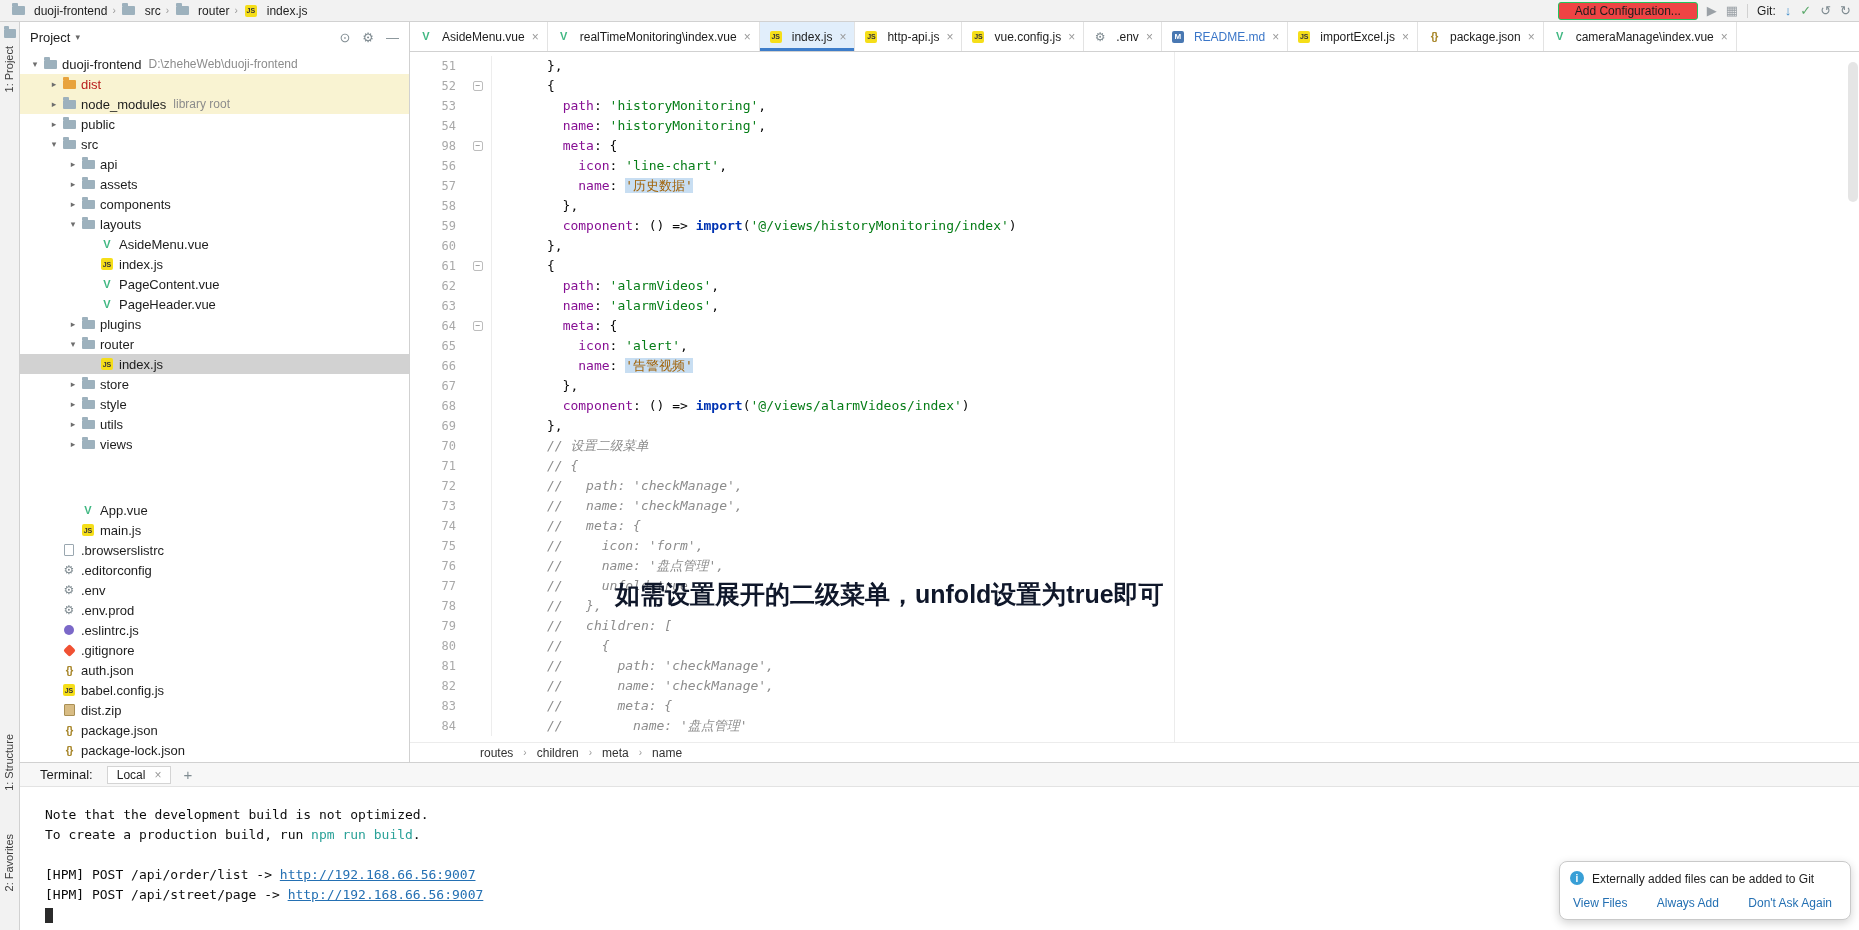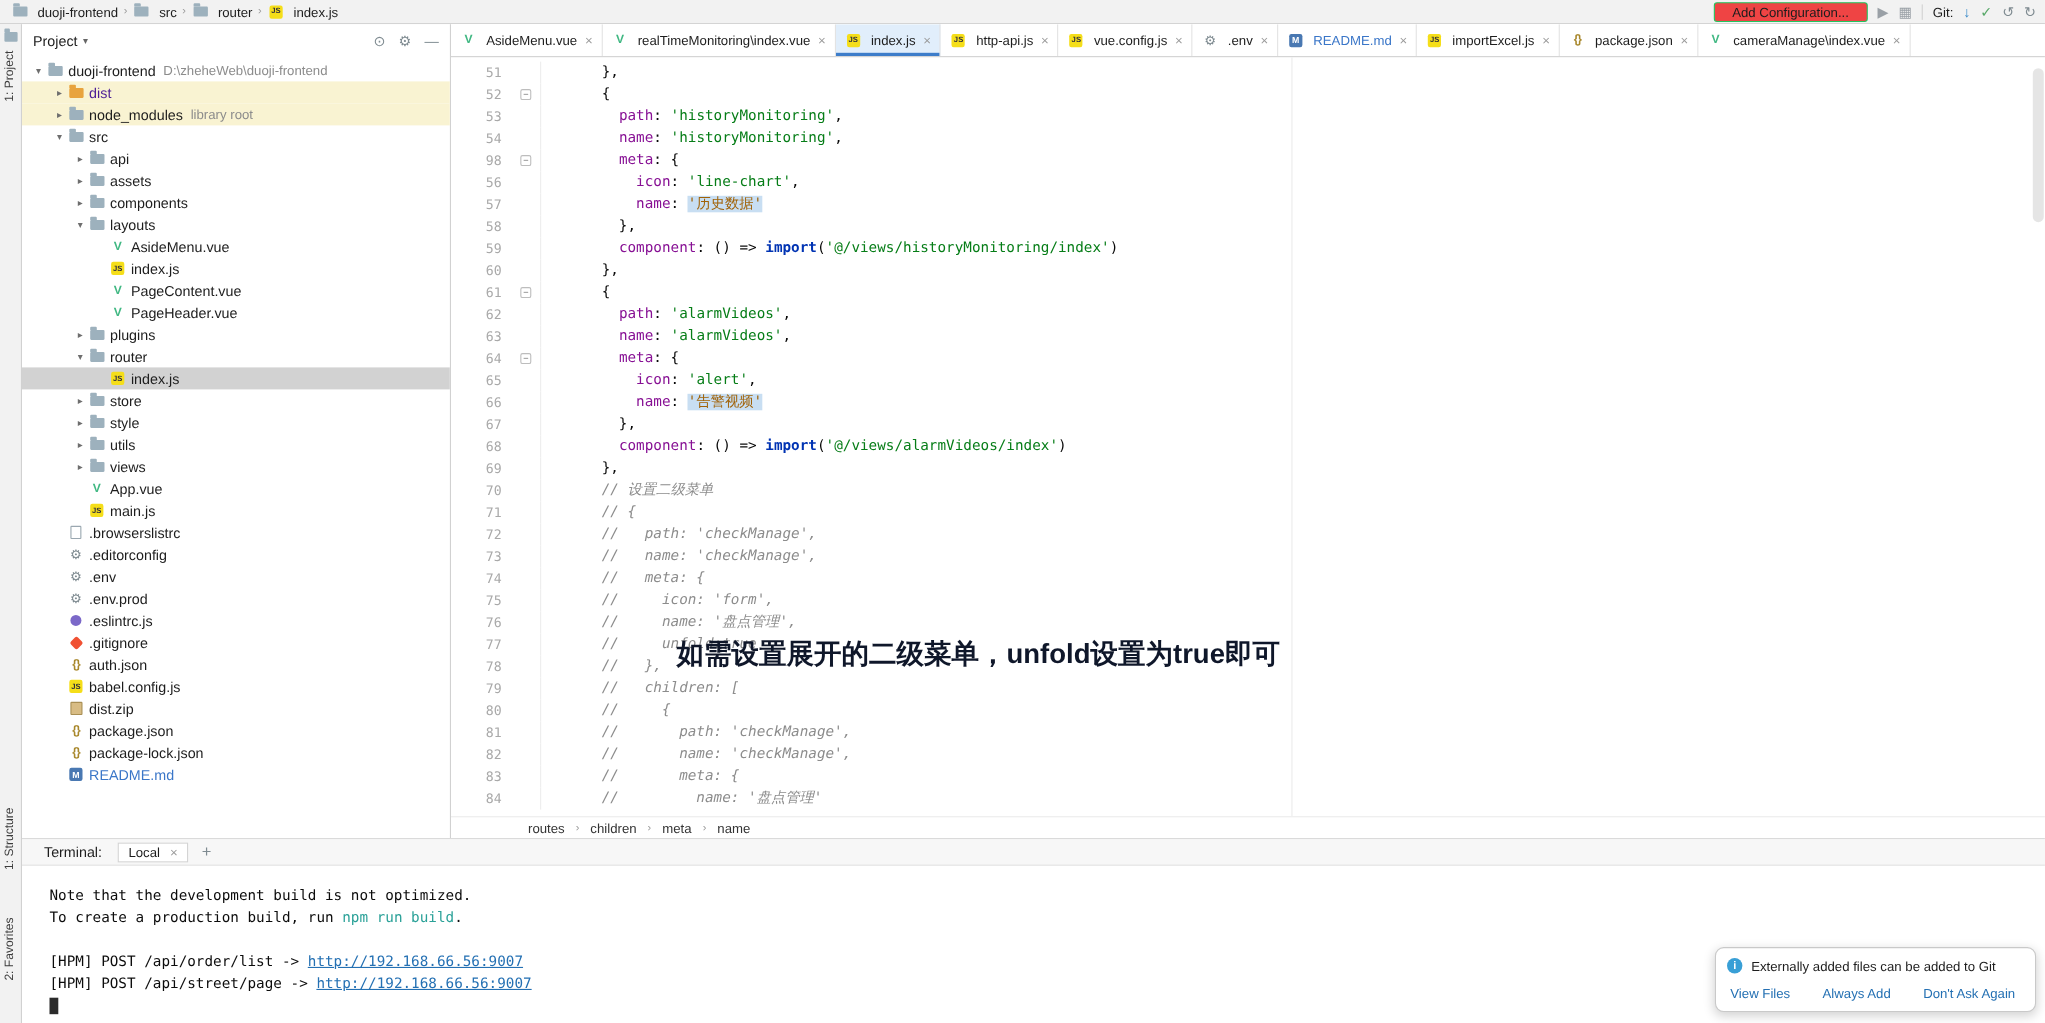--- a/index.html
+++ b/index.html
@@ -208,31 +208,38 @@
                 <i></i>
               </span>
               <span class="tree-label">duoji-frontend</span>
               <span class="suffix">D:\zheheWeb\duoji-frontend</span>
             </div>
             <div class="tree-row excluded" style="padding-left: 27px;">
               <span class="chev right"></span>
               <span class="ic ic-folder-orange">
                 <i></i>
               </span>
-              <span class="tree-label" style="color: #4c1d95;">dist</span>
+              <span class="tree-label" style="color: #b91c1c;">dist</span>
             </div>
             <div class="tree-row excluded" style="padding-left: 27px;">
               <span class="chev right"></span>
               <span class="ic ic-folder">
                 <i></i>
               </span>
               <span class="tree-label">node_modules</span>
               <span class="suffix">library root</span>
             </div>
             <div class="tree-row" style="padding-left: 27px;">
+              <span class="chev right"></span>
+              <span class="ic ic-folder">
+                <i></i>
+              </span>
+              <span class="tree-label">public</span>
+            </div>
+            <div class="tree-row" style="padding-left: 27px;">
               <span class="chev down"></span>
               <span class="ic ic-folder">
                 <i></i>
               </span>
               <span class="tree-label">src</span>
             </div>
             <div class="tree-row" style="padding-left: 46px;">
               <span class="chev right"></span>
               <span class="ic ic-folder">
                 <i></i>
@@ -330,21 +337,21 @@
               </span>
               <span class="tree-label">utils</span>
             </div>
             <div class="tree-row" style="padding-left: 46px;">
               <span class="chev right"></span>
               <span class="ic ic-folder">
                 <i></i>
               </span>
               <span class="tree-label">views</span>
             </div>
-            <div class="tree-row" style="padding-left: 46px;">
+            <div class="tree-row" style="padding-left: 46px; margin-top: 46px;">
               <span class="chev"></span>
               <span class="ic ic-vue">
                 <i></i>
               </span>
               <span class="tree-label">App.vue</span>
             </div>
             <div class="tree-row" style="padding-left: 46px;">
               <span class="chev"></span>
               <span class="ic ic-js">
                 <i></i>

